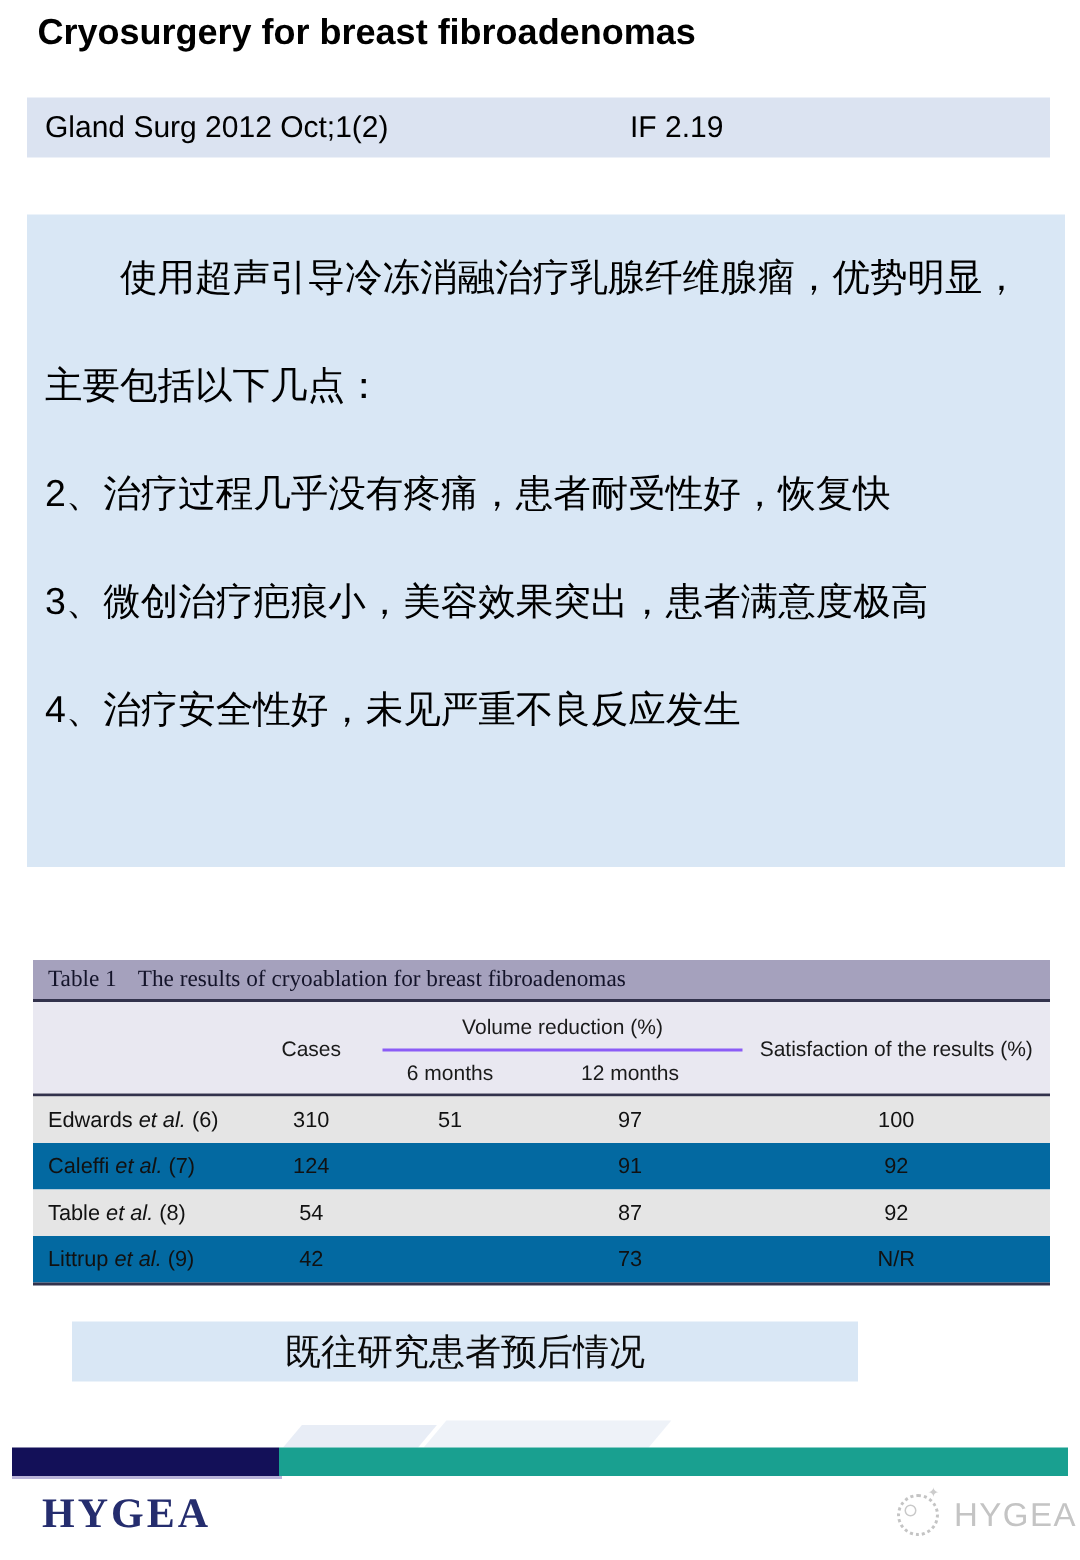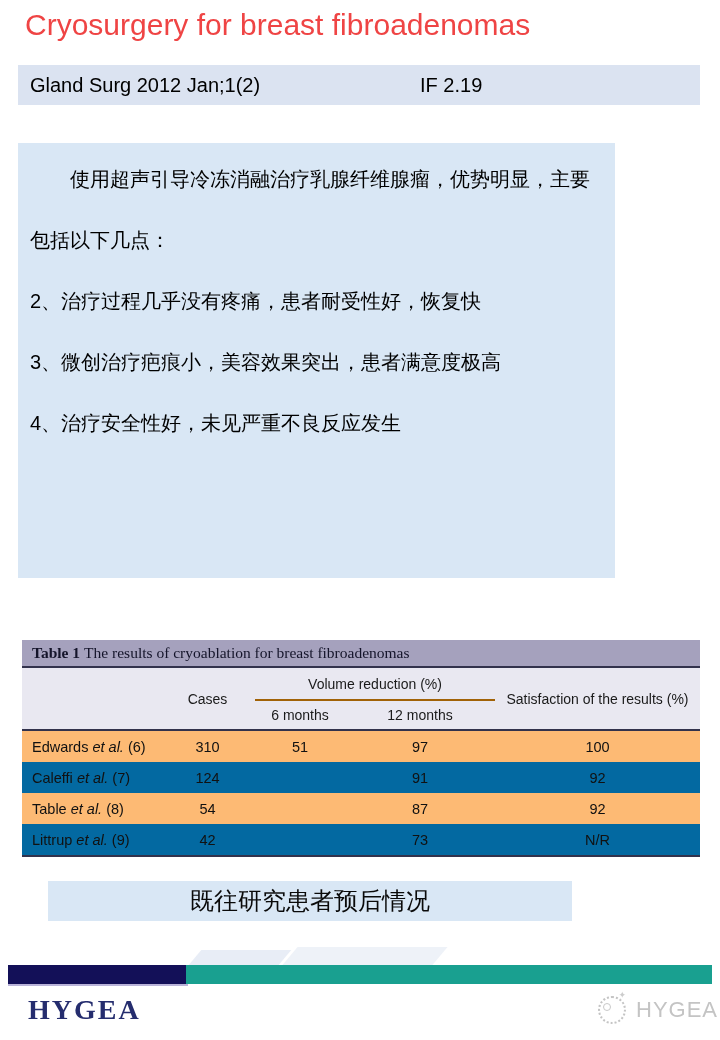--- a/index.html
+++ b/index.html
@@ -2,62 +2,62 @@
 <html><head>
 <meta charset="utf-8">
 <style>
   html,body { margin:0; padding:0; background:#ffffff; }
   .page {
     position:relative; width:720px; height:1040px; background:#ffffff;
     font-family:"Liberation Sans","DejaVu Sans",sans-serif; overflow:hidden;
   }
   
   .page-title {
-    position:absolute; left:25px; top:8px; font-size:30px; font-weight:normal;
-    color:#ef4444; letter-spacing:0px;
+    position:absolute; left:25px; top:8px; font-size:24px; font-weight:bold;
+    color:#000000; letter-spacing:0px;
   }
   
   .journal-bar {
     position:absolute; left:18px; top:65px; width:682px; height:40px;
     background:#dbe3f1; display:flex; align-items:center; font-size:20px; color:#000;
   }
   .journal-citation { margin-left:12px; }
   .impact-factor { position:absolute; left:382px;margin-left:20px; }
   
   .summary-box {
-    position:absolute; left:18px; top:143px; width:597px; height:435px;
+    position:absolute; left:18px; top:143px; width:692px; height:435px;
     background:#d9e7f5; box-sizing:border-box; padding:6px 14px 0 12px;
-    font-size:20px; line-height:61px; color:#000; overflow:hidden;
+    font-size:25px; line-height:72px; color:#000; overflow:hidden;
   }
   .summary-box p { margin:0; }
   .summary-intro { text-indent:2em; }
   
   .results-table { position:absolute; left:22px; top:640px; width:678px; }
   .t-titlebar {
     height:26px; background:#a5a1bd; display:flex; align-items:center;
     padding-left:10px; box-sizing:border-box;
     font-family:"Liberation Serif","DejaVu Serif",serif; font-size:15.5px; color:#14142a;
   }
-  .t-titlebar .t-label { font-weight:bold; margin-right:4px; }
+  .t-titlebar .t-label { font-weight:normal; margin-right:14px; }
   .rule { height:2px; background:#32324c; }
   .t-header {
     display:grid; grid-template-columns:138px 95px 90px 150px 205px;
     grid-template-rows:33px 28px; background:#e9e8f1; font-size:14px; color:#1a1a1a;
   }
   .th { display:flex; align-items:center; justify-content:center; text-align:center; }
   .th-cases { grid-column:2; grid-row:1/3; }
-  .th-vol { grid-column:3/5; grid-row:1; border-bottom:2px solid #a16207; box-sizing:border-box; }
+  .th-vol { grid-column:3/5; grid-row:1; border-bottom:2px solid #8b5cf6; box-sizing:border-box; }
   .th-6m { grid-column:3; grid-row:2; }
   .th-12m { grid-column:4; grid-row:2; }
   .th-sat { grid-column:5; grid-row:1/3; padding:0 3px; }
   .t-row {
     display:grid; grid-template-columns:138px 95px 90px 150px 205px;
     height:31px; align-items:center; font-size:14.5px; color:#111;
   }
-  .row-dark { background:#fdba74; }
+  .row-dark { background:#e5e5e5; }
   .row-light { background:#0369a1; }
   .cell-study { padding-left:10px; white-space:nowrap; }
   .cell-study .etal { font-style:italic; }
   .c { text-align:center; }
   
   .caption-banner {
     position:absolute; left:48px; top:881px; width:524px; height:40px;
     background:#d9e7f5; display:flex; align-items:center; justify-content:center;
     font-size:24px; color:#0a0a0a;
   }
@@ -93,21 +93,21 @@
   .wm-text { font-size:22px; letter-spacing:1px; color:#c4c4c4; }
 </style>
 </head>
 <body>
 
 <div class="page">
 
   <div class="page-title">Cryosurgery for breast fibroadenomas</div>
 
   <div class="journal-bar">
-    <span class="journal-citation">Gland Surg 2012 Jan;1(2)</span>
+    <span class="journal-citation">Gland Surg 2012 Oct;1(2)</span>
     <span class="impact-factor">IF 2.19</span>
   </div>
 
   <div class="summary-box">
     <p class="summary-intro">使用超声引导冷冻消融治疗乳腺纤维腺瘤，优势明显，主要包括以下几点：</p>
     <p>2、治疗过程几乎没有疼痛，患者耐受性好，恢复快</p>
     <p>3、微创治疗疤痕小，美容效果突出，患者满意度极高</p>
     <p>4、治疗安全性好，未见严重不良反应发生</p>
   </div>
 

